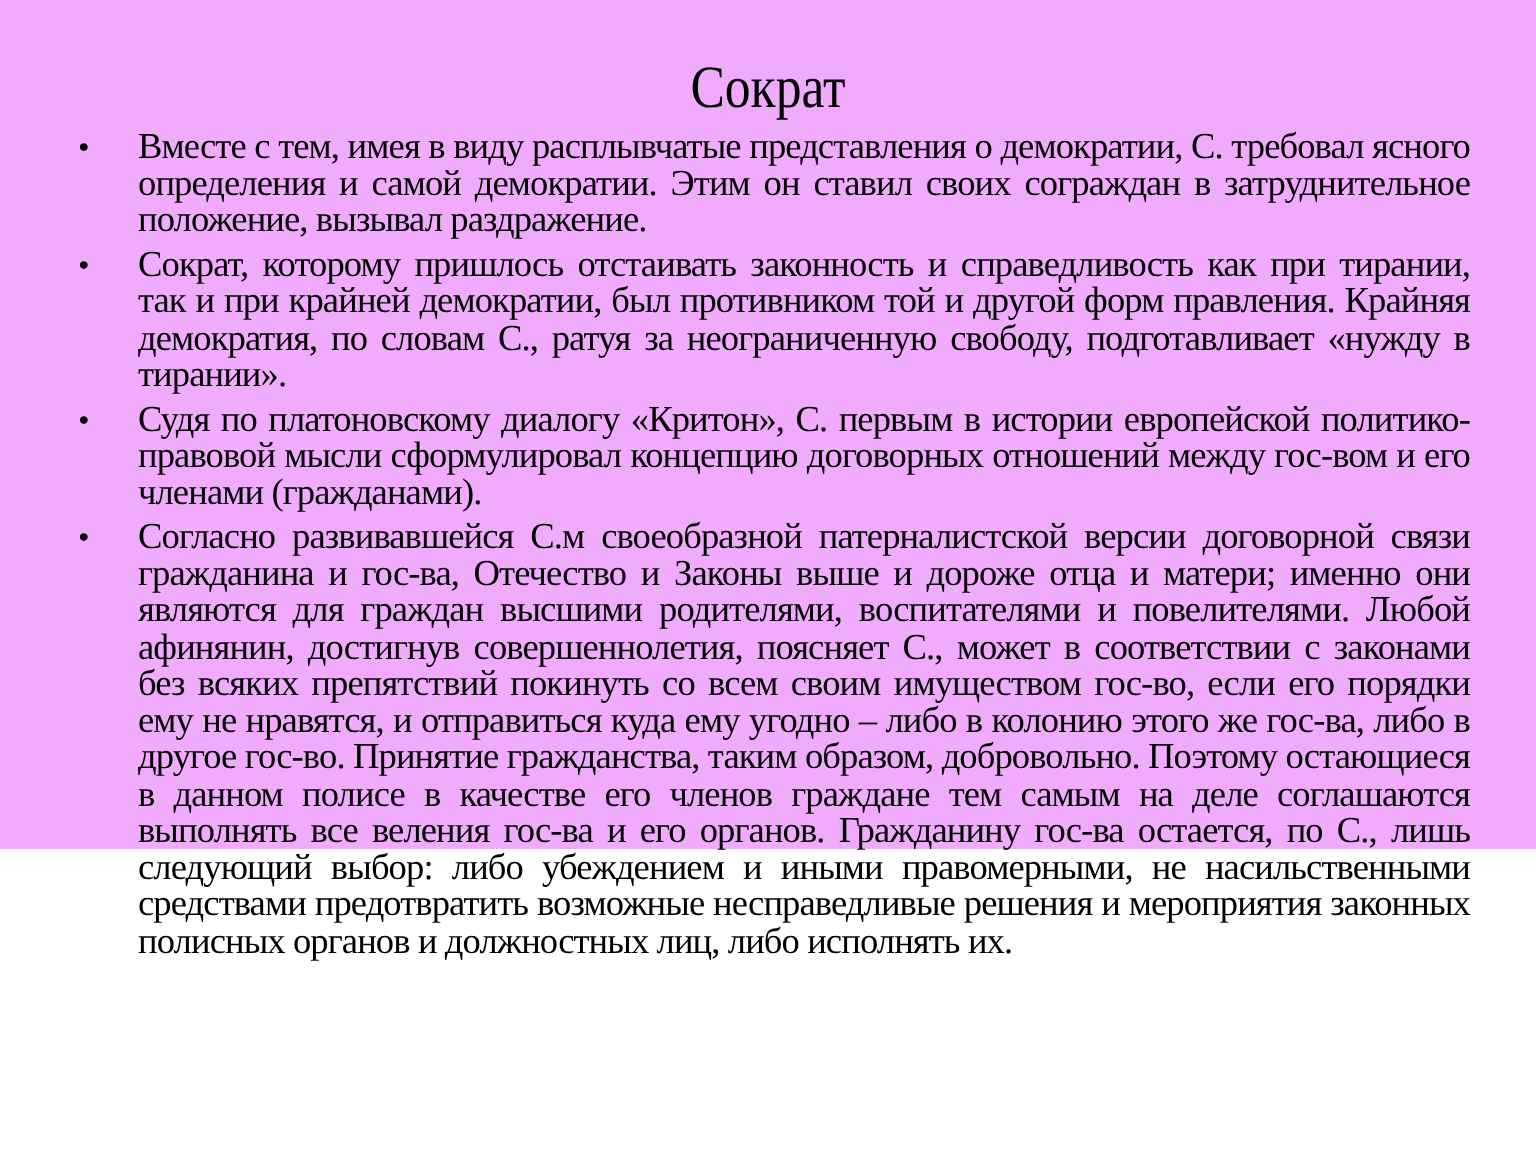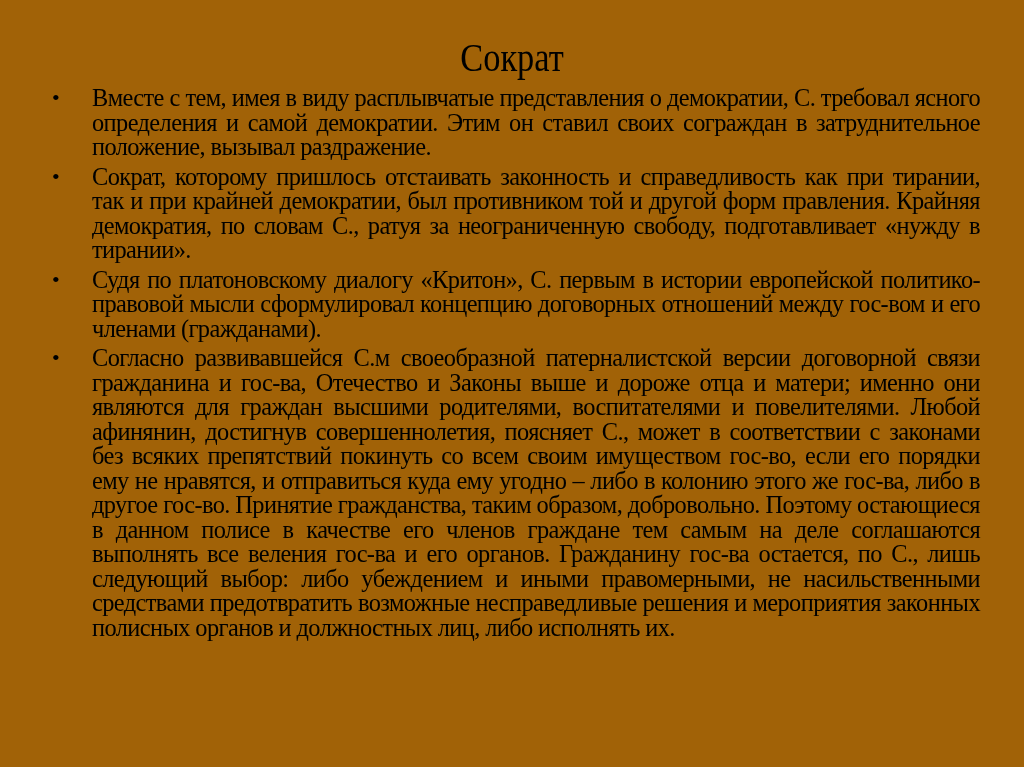--- a/index.html
+++ b/index.html
@@ -12,22 +12,22 @@
       height: 767px;
       overflow: hidden;
       position: relative;
       font-family: "Liberation Serif", "DejaVu Serif", serif;
       color: #000000;
     }
     .slide {
       position: absolute;
       left: 0; top: 0;
       width: 1024px;
-      height: 767px;
-      background: #a16207;
+      height: 566px;
+      background: #f0abfc;
     }
     .title {
       position: absolute;
       left: 0;
       top: 34px;
       width: 1024px;
       text-align: center;
       font-size: 40px;
       line-height: 48px;
       transform: scaleX(0.86);

